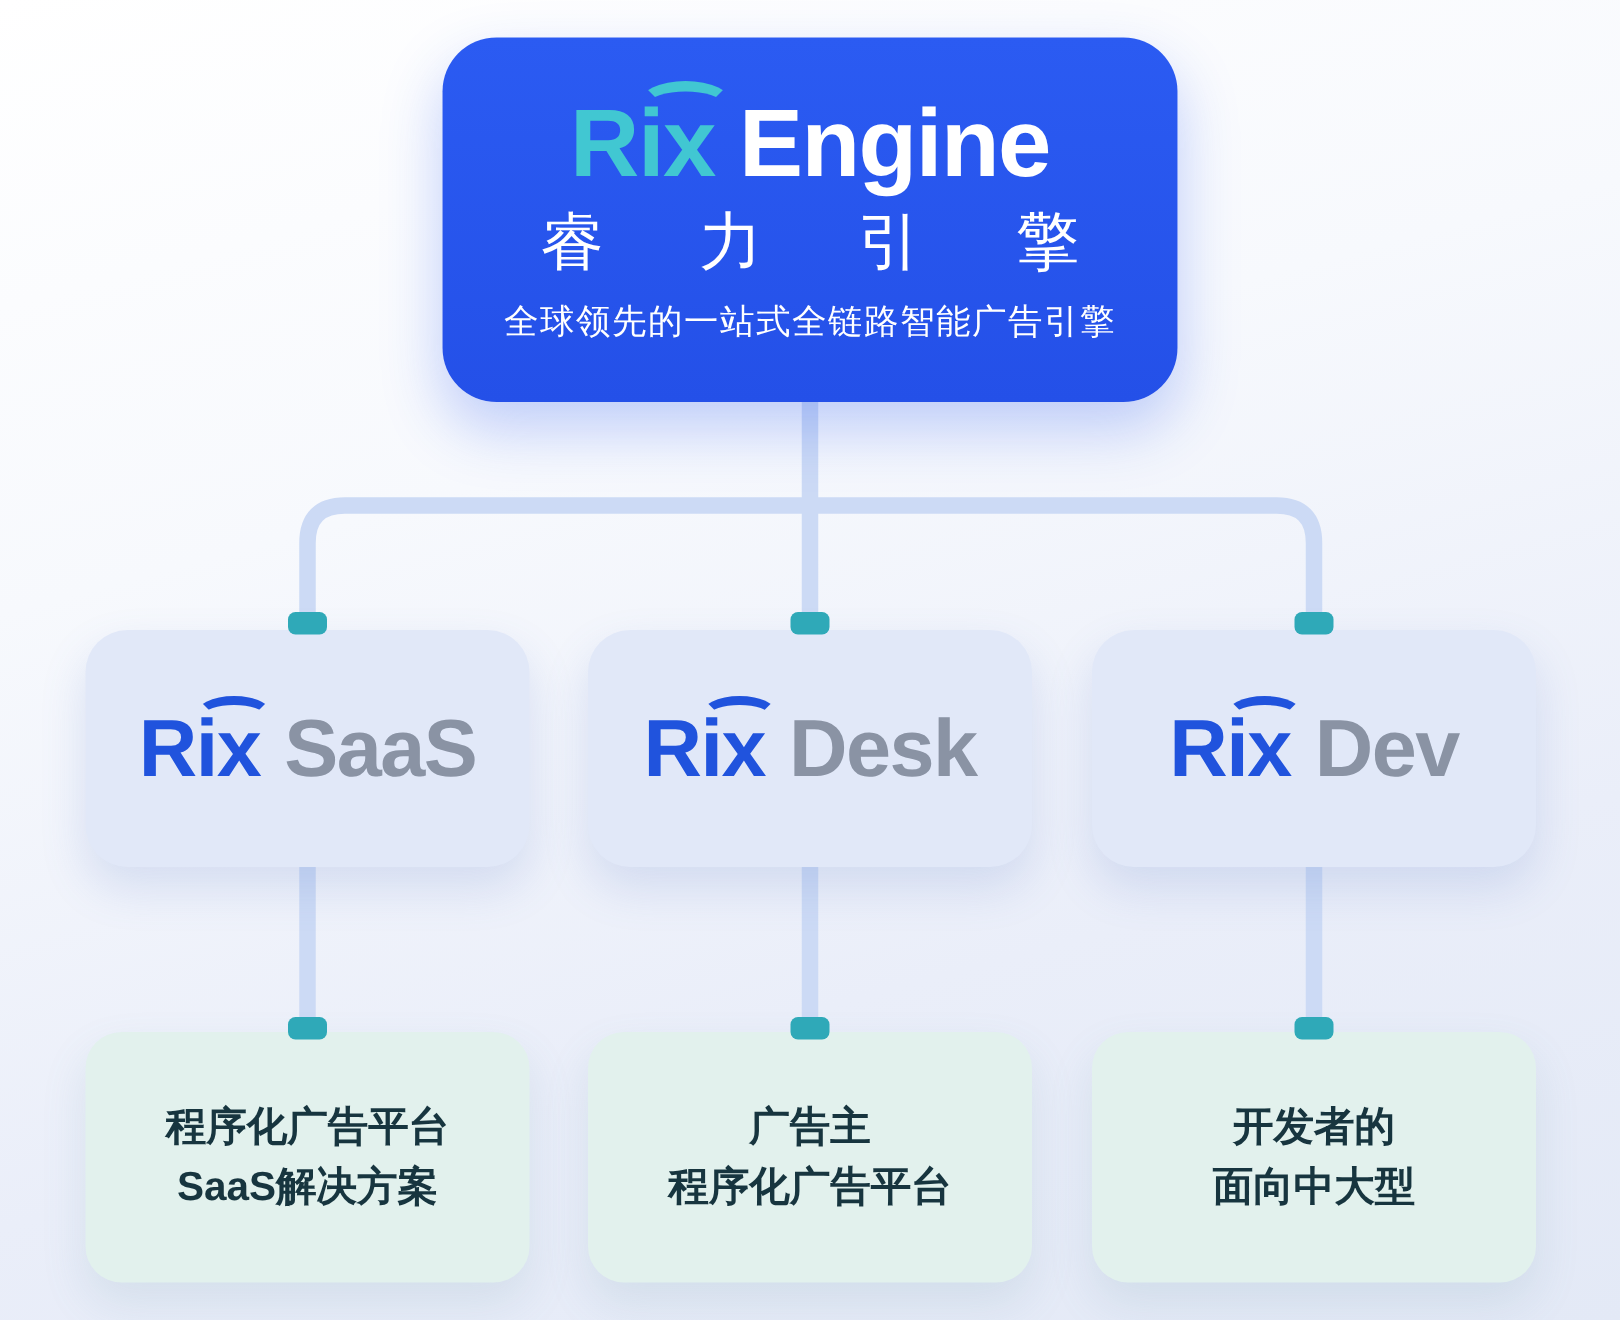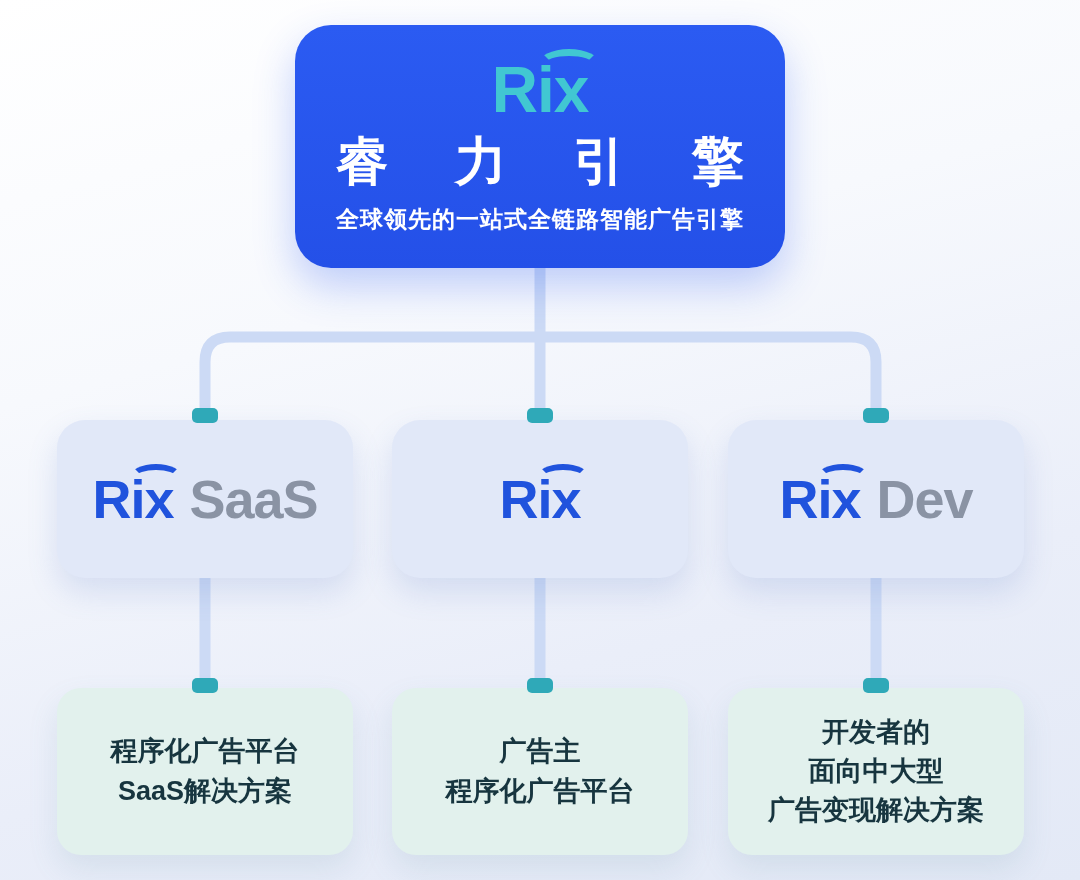--- a/index.html
+++ b/index.html
@@ -66,25 +66,25 @@
   .root-logo .prefix{color:var(--root-prefix);position:relative;}
   .root-logo .suffix{color:var(--root-text);}
   .arc{
     position:absolute;
     border:7px solid;
     border-color:currentColor transparent transparent transparent;
     border-radius:50%;
   }
   .root-logo .arc{width:62px;height:30px;left:46px;top:-9px;color:var(--root-prefix);}
   .cn-name{
-    font-size:52px;font-weight:700;color:var(--root-text);
+    font-size:42px;font-weight:400;color:var(--root-text);
     word-spacing:52px;line-height:1;white-space:nowrap;
   }
   .tagline{
-    font-size:23px;font-weight:700;color:var(--root-text);
+    font-size:23px;font-weight:400;color:var(--root-text);
     letter-spacing:1px;margin-top:4px;
   }
   
   .child-box{
     position:absolute;
     top:420px;width:296px;height:158px;
     border-radius:28px;
     background:var(--child-box);
     box-shadow:0 14px 30px rgba(90,120,200,.18);
     display:flex;align-items:center;justify-content:center;
@@ -129,39 +129,41 @@
   <div class="cap" style="left:863px;top:408px;"></div>
   <div class="cap" style="left:192px;top:678px;"></div>
   <div class="cap" style="left:527px;top:678px;"></div>
   <div class="cap" style="left:863px;top:678px;"></div>
 
   <div class="root-box">
     <div class="logo root-logo">
       <span class="prefix">
         <span class="arc"></span><span>Rix</span>
       </span>
+        <span class="suffix">Engine</span>
     </div>
     <div class="cn-name">睿 力 引 擎</div>
     <div class="tagline">全球领先的一站式全链路智能广告引擎</div>
   </div>
 
   <div class="child-box col-0">
     <div class="logo child-logo">
       <span class="prefix">
         <span class="arc"></span><span>Rix</span>
       </span>
         <span class="suffix">SaaS</span>
     </div>
   </div>
 
   <div class="child-box col-1">
     <div class="logo child-logo">
       <span class="prefix">
         <span class="arc"></span><span>Rix</span>
       </span>
+        <span class="suffix">Desk</span>
     </div>
   </div>
 
   <div class="child-box col-2">
     <div class="logo child-logo">
       <span class="prefix">
         <span class="arc"></span><span>Rix</span>
       </span>
         <span class="suffix">Dev</span>
     </div>
@@ -173,16 +175,15 @@
   </div>
 
   <div class="desc-box col-1">
     <div>广告主</div>
     <div>程序化广告平台</div>
   </div>
 
   <div class="desc-box col-2">
     <div>开发者的</div>
     <div>面向中大型</div>
-    <div>广告变现解决方案</div>
   </div>
 
 </div>
 
 </body></html>

